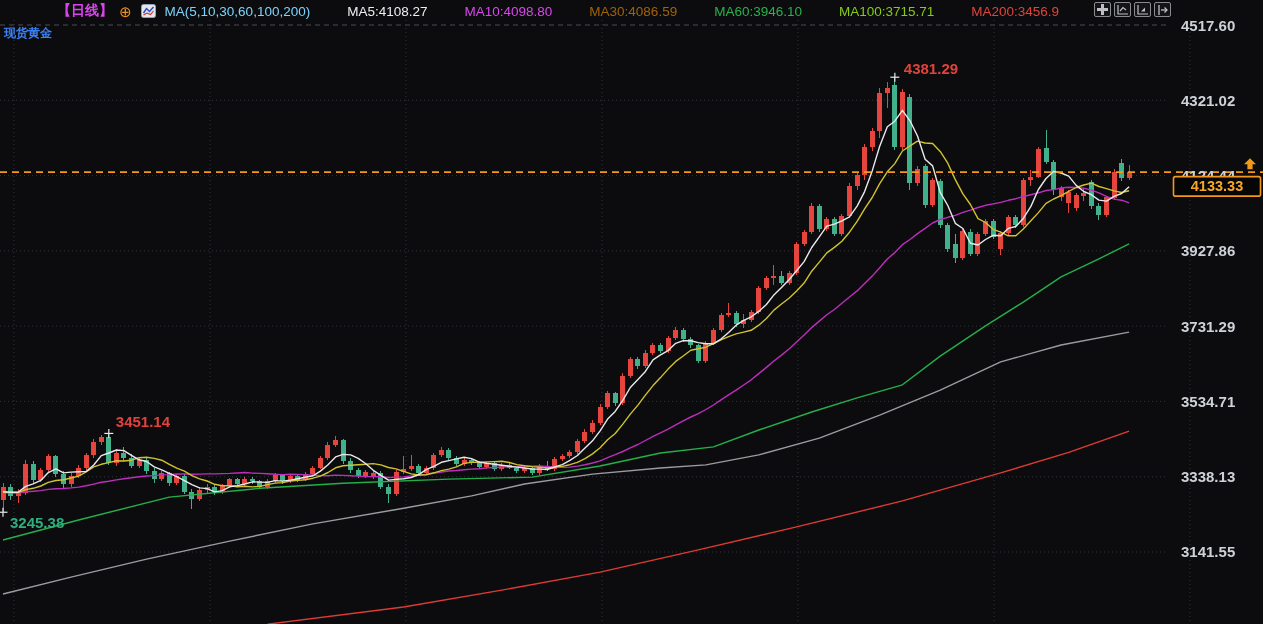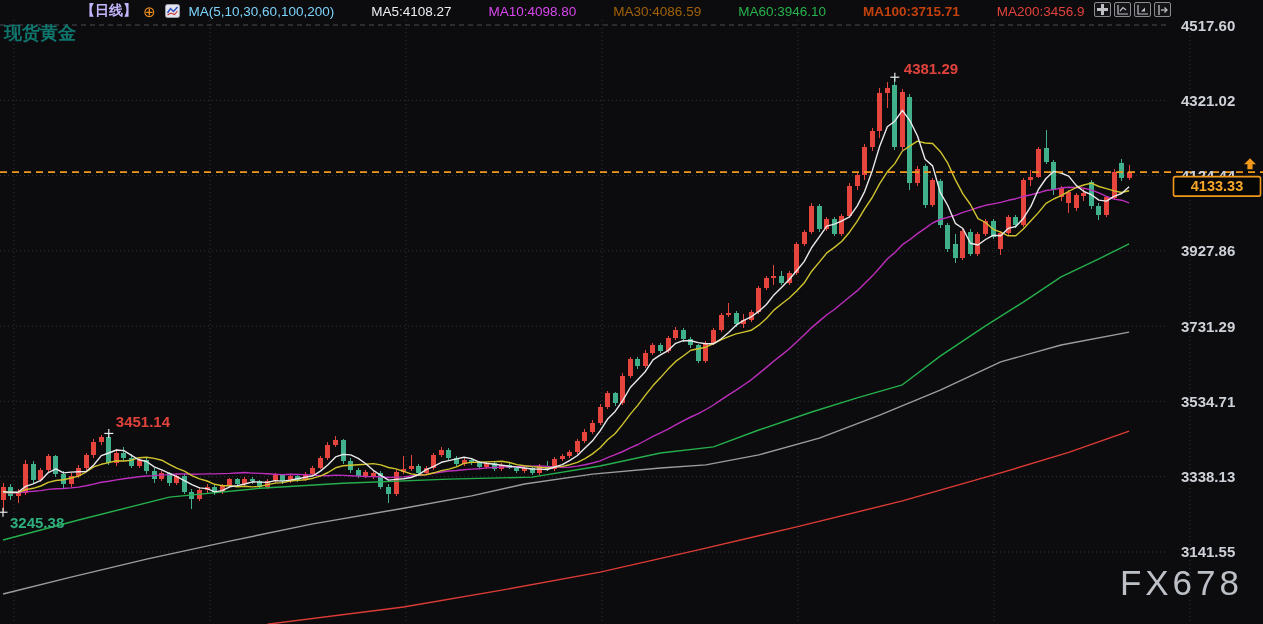--- a/index.html
+++ b/index.html
@@ -2,22 +2,22 @@
 <html><head>
 <meta charset="utf-8">
 <style>
   html,body{margin:0;padding:0;background:#0c0c0e;}
   #stage{position:relative;width:1263px;height:624px;background:#0c0c0e;overflow:hidden;
          font-family:"Liberation Sans",sans-serif;}
   #chart-svg{position:absolute;left:0;top:0;}
   
   #header{position:absolute;left:4px;top:2px;height:18px;display:flex;align-items:center;
           gap:9px;font-size:13.5px;white-space:nowrap;z-index:5;}
-  .sym{color:#0f766e;font-weight:700;font-size:18px;margin-top:44px;}
-  .period{color:#c4b5fd;font-weight:700;font-size:14px;}
+  .sym{color:#3b82f6;font-weight:700;font-size:12px;margin-top:44px;}
+  .period{color:#d946ef;font-weight:700;font-size:14px;}
   .circleplus{color:#ef8f1f;font-size:15px;line-height:1;}
   .masum{color:#7dd3fc;}
   .maleg{font-weight:400;margin-left:28px;}
   .chartico{display:inline-flex;align-items:center;}
   
   #toolbar{position:absolute;left:1094px;top:2px;display:flex;gap:3px;z-index:5;}
   .tbtn{width:17px;height:15px;border:1px solid #8a8b91;border-radius:2px;background:#141416;
         display:flex;align-items:center;justify-content:center;color:#bfc0c6;box-sizing:border-box;}
   
   #watermark{position:absolute;right:20px;bottom:21px;font-size:35px;letter-spacing:4px;
@@ -396,21 +396,21 @@
         <rect x="0.5" y="0.5" width="14" height="13" rx="2" fill="#e3e6ec" stroke="#9aa0ab"></rect>
         <polyline points="2.5,9 5.5,4.5 8.5,7.5 12.5,3" fill="none" stroke="#2b49c0" stroke-width="1.4"></polyline>
         <polyline points="2.5,11 6,9 9.5,10.5 12.5,7" fill="none" stroke="#cc3030" stroke-width="1.1"></polyline>
       </svg>
     </span>
     <span class="masum">MA(5,10,30,60,100,200)</span>
     <span class="maleg" style="color: rgb(236, 238, 242);">MA5:4108.27</span>
     <span class="maleg" style="color: #d946ef;">MA10:4098.80</span>
     <span class="maleg" style="color: #a16207;">MA30:4086.59</span>
     <span class="maleg" style="color: rgb(39, 178, 77);">MA60:3946.10</span>
-    <span class="maleg" style="color: #c2410c; font-weight: bold;">MA100:3715.71</span>
+    <span class="maleg" style="color: #84cc16;">MA100:3715.71</span>
     <span class="maleg" style="color: rgb(224, 67, 60);">MA200:3456.9</span>
   </div>
 
   <div id="toolbar">
     <span class="tbtn">
       <svg width="13" height="13" viewBox="0 0 13 13">
           <path d="M5 1h3v4h4v3H8v4H5V8H1V5h4z" fill="#bfc0c6"></path>
         </svg>
     </span>
     <span class="tbtn">
@@ -427,14 +427,13 @@
     </span>
     <span class="tbtn">
       <svg width="13" height="12" viewBox="0 0 13 12" fill="none" stroke="#bfc0c6" stroke-width="1.3">
         <path d="M3 1v10"></path>
           <path d="M5 6h6"></path>
           <path d="M8.5 3.5L11 6l-2.5 2.5"></path>
         </svg>
     </span>
   </div>
 
-  <div id="watermark">FX678</div>
 </div>
 
 </body></html>

